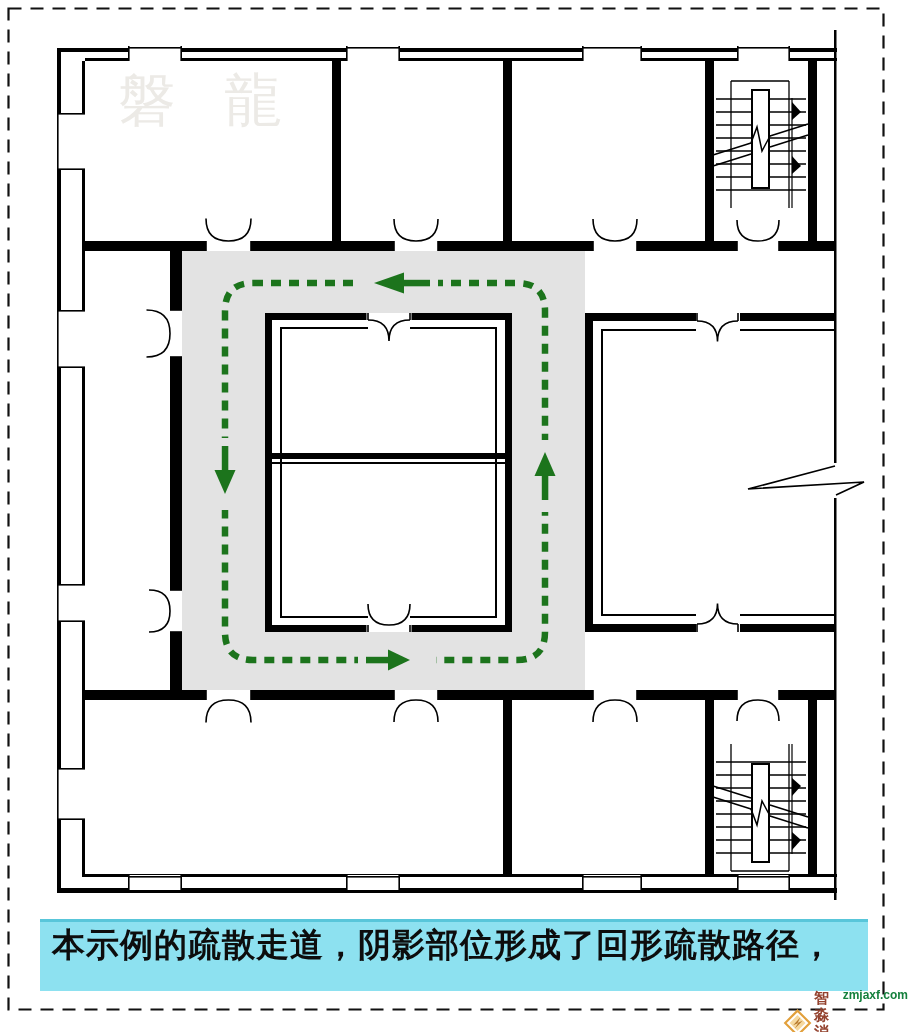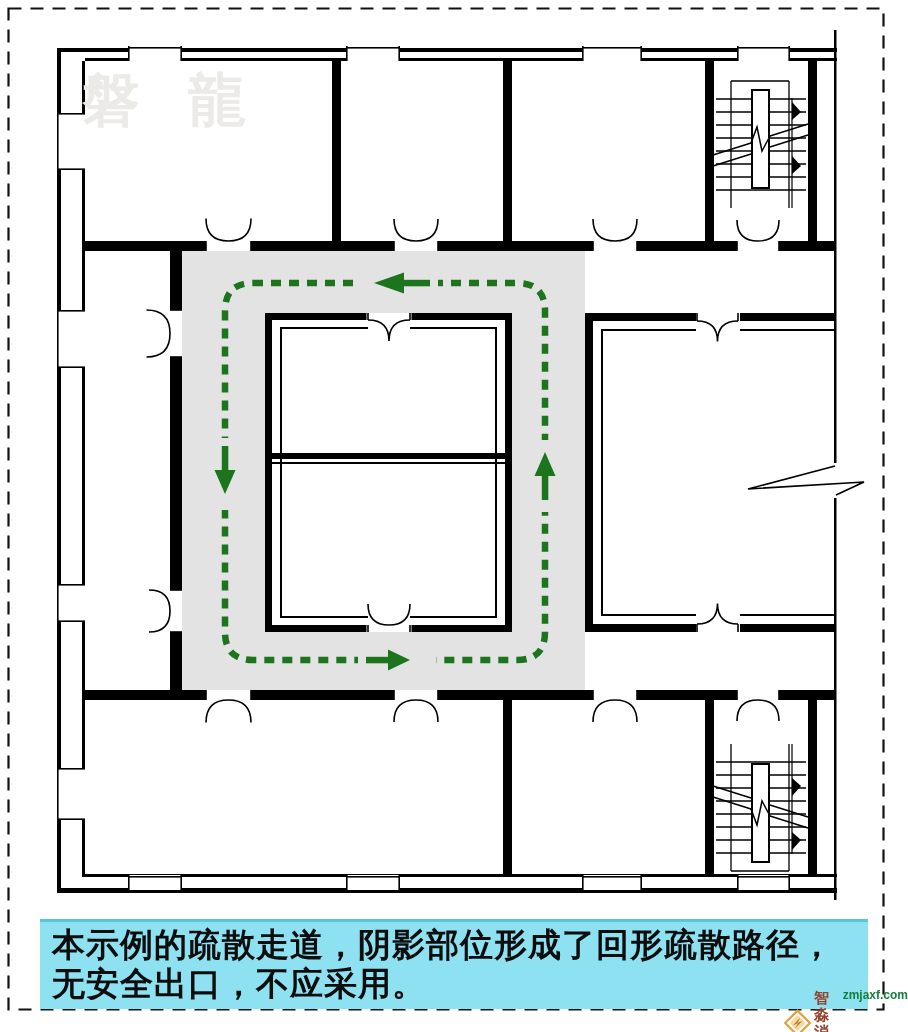--- a/index.html
+++ b/index.html
@@ -1,21 +1,21 @@
 <!DOCTYPE html>
 <html><head>
 <meta charset="utf-8">
 <style>
   html,body{margin:0;padding:0;background:#ffffff;}
   body{width:908px;height:1032px;position:relative;overflow:hidden;
        font-family:"Liberation Sans", sans-serif;}
   #plan-svg{position:absolute;left:0;top:0;}
-  .watermark{position:absolute;left:82px;top:62px;font-size:58px;font-weight:700;
-     letter-spacing:16px;user-select:none;white-space:nowrap;}
-  .caption-band{position:absolute;left:40px;top:919px;width:828px;height:90px;
+  .watermark{position:absolute;left:82px;top:62px;font-size:58px;font-weight:400;
+     letter-spacing:16px;user-select:none;white-space:nowrap;padding-left:36px;}
+  .caption-band{position:absolute;left:40px;top:919px;width:828px;height:72px;
      border-top:3px solid #58c6da;box-sizing:border-box;padding:3px 0 0 12px;}
   .caption-line{font-size:33px;font-weight:700;line-height:39px;letter-spacing:1px;
      white-space:nowrap;}
   .logo{position:absolute;left:783px;top:989px;display:flex;align-items:center;}
   .logo-text{display:flex;flex-direction:row;margin-left:2px;}
   .logo-name{font-size:15px;font-weight:700;line-height:17px;letter-spacing:1px;}
   .logo-domain{font-size:12px;font-weight:700;line-height:13px;}
 </style>
 </head>
 <body>
@@ -215,21 +215,20 @@
       <polygon points="792,120 792,102 801,112" fill="#000"></polygon>
       <polygon points="792,174 792,156 801,166" fill="#000"></polygon>
     </g>
     <rect x="8.5" y="8.5" width="875" height="1001" fill="none" stroke="#111111" stroke-width="2.2" stroke-dasharray="13 9"></rect>
   </svg>
 
 <div class="watermark" style="color: rgb(236, 234, 230);">磐 龍</div>
 
 <div class="caption-band" style="background: rgb(141, 225, 240); color: rgb(13, 13, 13);">
   <div class="caption-line">本示例的疏散走道，阴影部位形成了回形疏散路径，</div>
-  <div class="caption-line">无安全出口，不应采用。</div>
 </div>
 
 <div class="logo">
   <svg width="40" height="40" viewBox="0 0 40 40">
     <path d="M20 3 L37 20 L20 37 L3 20 Z" fill="#ffffff" stroke="#e2a03c" stroke-width="3"></path>
     <path d="M20 9 L31 20 L20 31 L9 20 Z" fill="#f6d9a0" stroke="none"></path>
     <path d="M14 23 L24 12 L20 20 L27 17 L16 28 L21 20 Z" fill="#b5772b"></path>
   </svg>
   <div class="logo-text">
     <span class="logo-name" style="color: rgb(148, 67, 47);">智淼消防</span>

